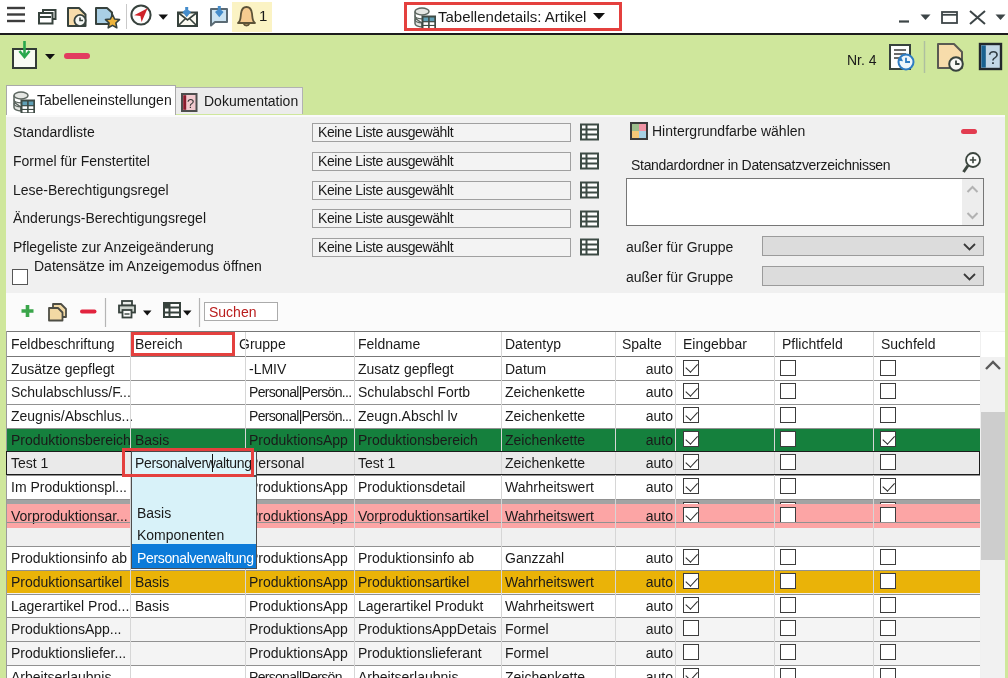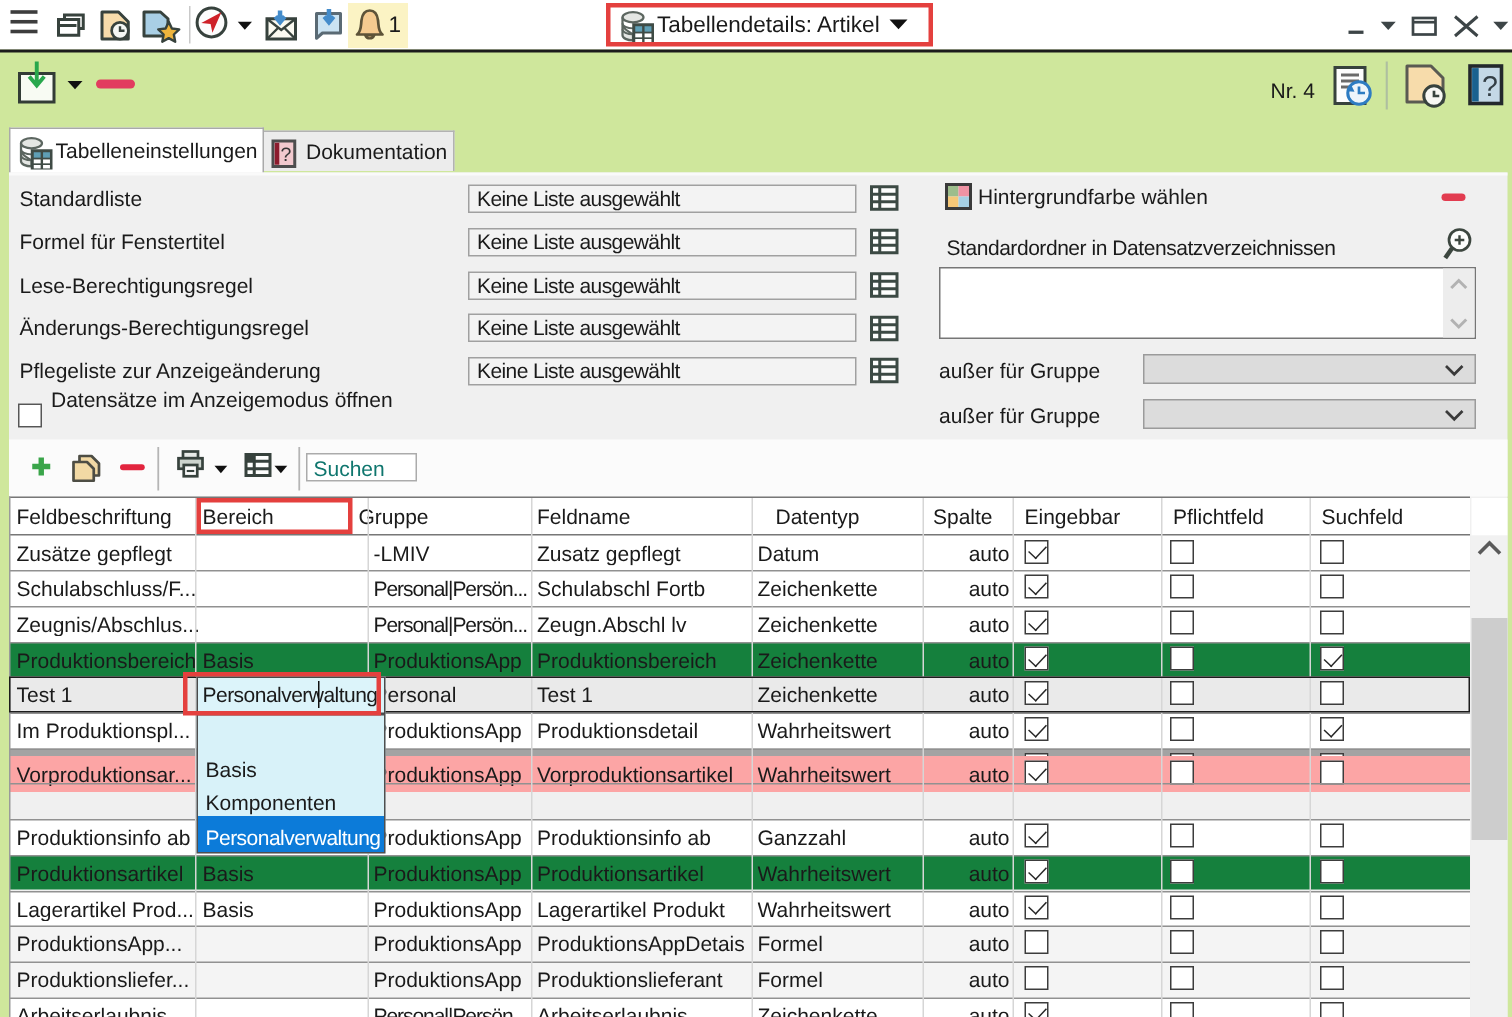--- a/index.html
+++ b/index.html
@@ -247,27 +247,27 @@
     <rect x="164" y="10" width="16" height="14" fill="#fdfefd"></rect>
     <line x1="169.5" y1="10" x2="169.5" y2="24"></line>
     <line x1="164" y1="14.5" x2="180" y2="14.5"></line>
     <line x1="164" y1="19.5" x2="180" y2="19.5"></line>
   </g>
   <rect x="164" y="10" width="5.5" height="4.5" fill="#37423d"></rect>
   <path d="M183 17.5 L191.5 17.5 L187.25 22.5 Z" fill="#111"></path>
   <line x1="199.5" y1="5" x2="199.5" y2="34" stroke="#b5b5b5" stroke-width="1.2"></line>
 </svg>
 <div class="ab" style="left:204px;top:302px;width:74px;height:19px;background:#fff;border:1px solid #ababab;"></div>
-<div class="t" style="left:209px;top:304px;color:#0f766e;">Suchen</div>
+<div class="t" style="left:209px;top:304px;color:#b91c1c;">Suchen</div>
 <div class="ab" style="left:6px;top:332px;width:974px;height:24.5px;background:#fff;"></div>
 <div class="t" style="left:11px;top:336px;">Feldbeschriftung</div>
 <div class="t" style="left:135px;top:336px;">Bereich</div>
 <div class="t" style="left:239px;top:336px;">Gruppe</div>
 <div class="t" style="left:358px;top:336px;">Feldname</div>
-<div class="t" style="left:505px;top:336px;margin-left:12px;">Datentyp</div>
+<div class="t" style="left:505px;top:336px;">Datentyp</div>
 <div class="t" style="left:622px;top:336px;">Spalte</div>
 <div class="t" style="left:683px;top:336px;">Eingebbar</div>
 <div class="t" style="left:782px;top:336px;">Pflichtfeld</div>
 <div class="t" style="left:881px;top:336px;">Suchfeld</div>
 <div class="row" style="top:356.5px;background:#fff;">
 <span class="c1">Zusätze gepflegt</span>
 <span class="c3">-LMIV</span>
 <span class="c4">Zusatz gepflegt</span>
 <span class="c5">Datum</span>
 <span class="ca">auto</span>
@@ -349,21 +349,21 @@
 <div class="row" style="top:546.1px;background:#fff;">
 <span class="c1">Produktionsinfo ab</span>
 <span class="c3">ProduktionsApp</span>
 <span class="c4">Produktionsinfo ab</span>
 <span class="c5">Ganzzahl</span>
 <span class="ca">auto</span>
 <i class="cb k1 on"></i>
 <i class="cb k2"></i>
 <i class="cb k3"></i>
 </div>
-<div class="row" style="top:569.8px;background:#15803d;">
+<div class="row" style="top:569.8px;background:#eab308;">
 <span class="c1">Produktionsartikel</span>
 <span class="c2">Basis</span>
 <span class="c3">ProduktionsApp</span>
 <span class="c4">Produktionsartikel</span>
 <span class="c5">Wahrheitswert</span>
 <span class="ca">auto</span>
 <i class="cb k1 on"></i>
 <i class="cb k2"></i>
 <i class="cb k3"></i>
 </div>

